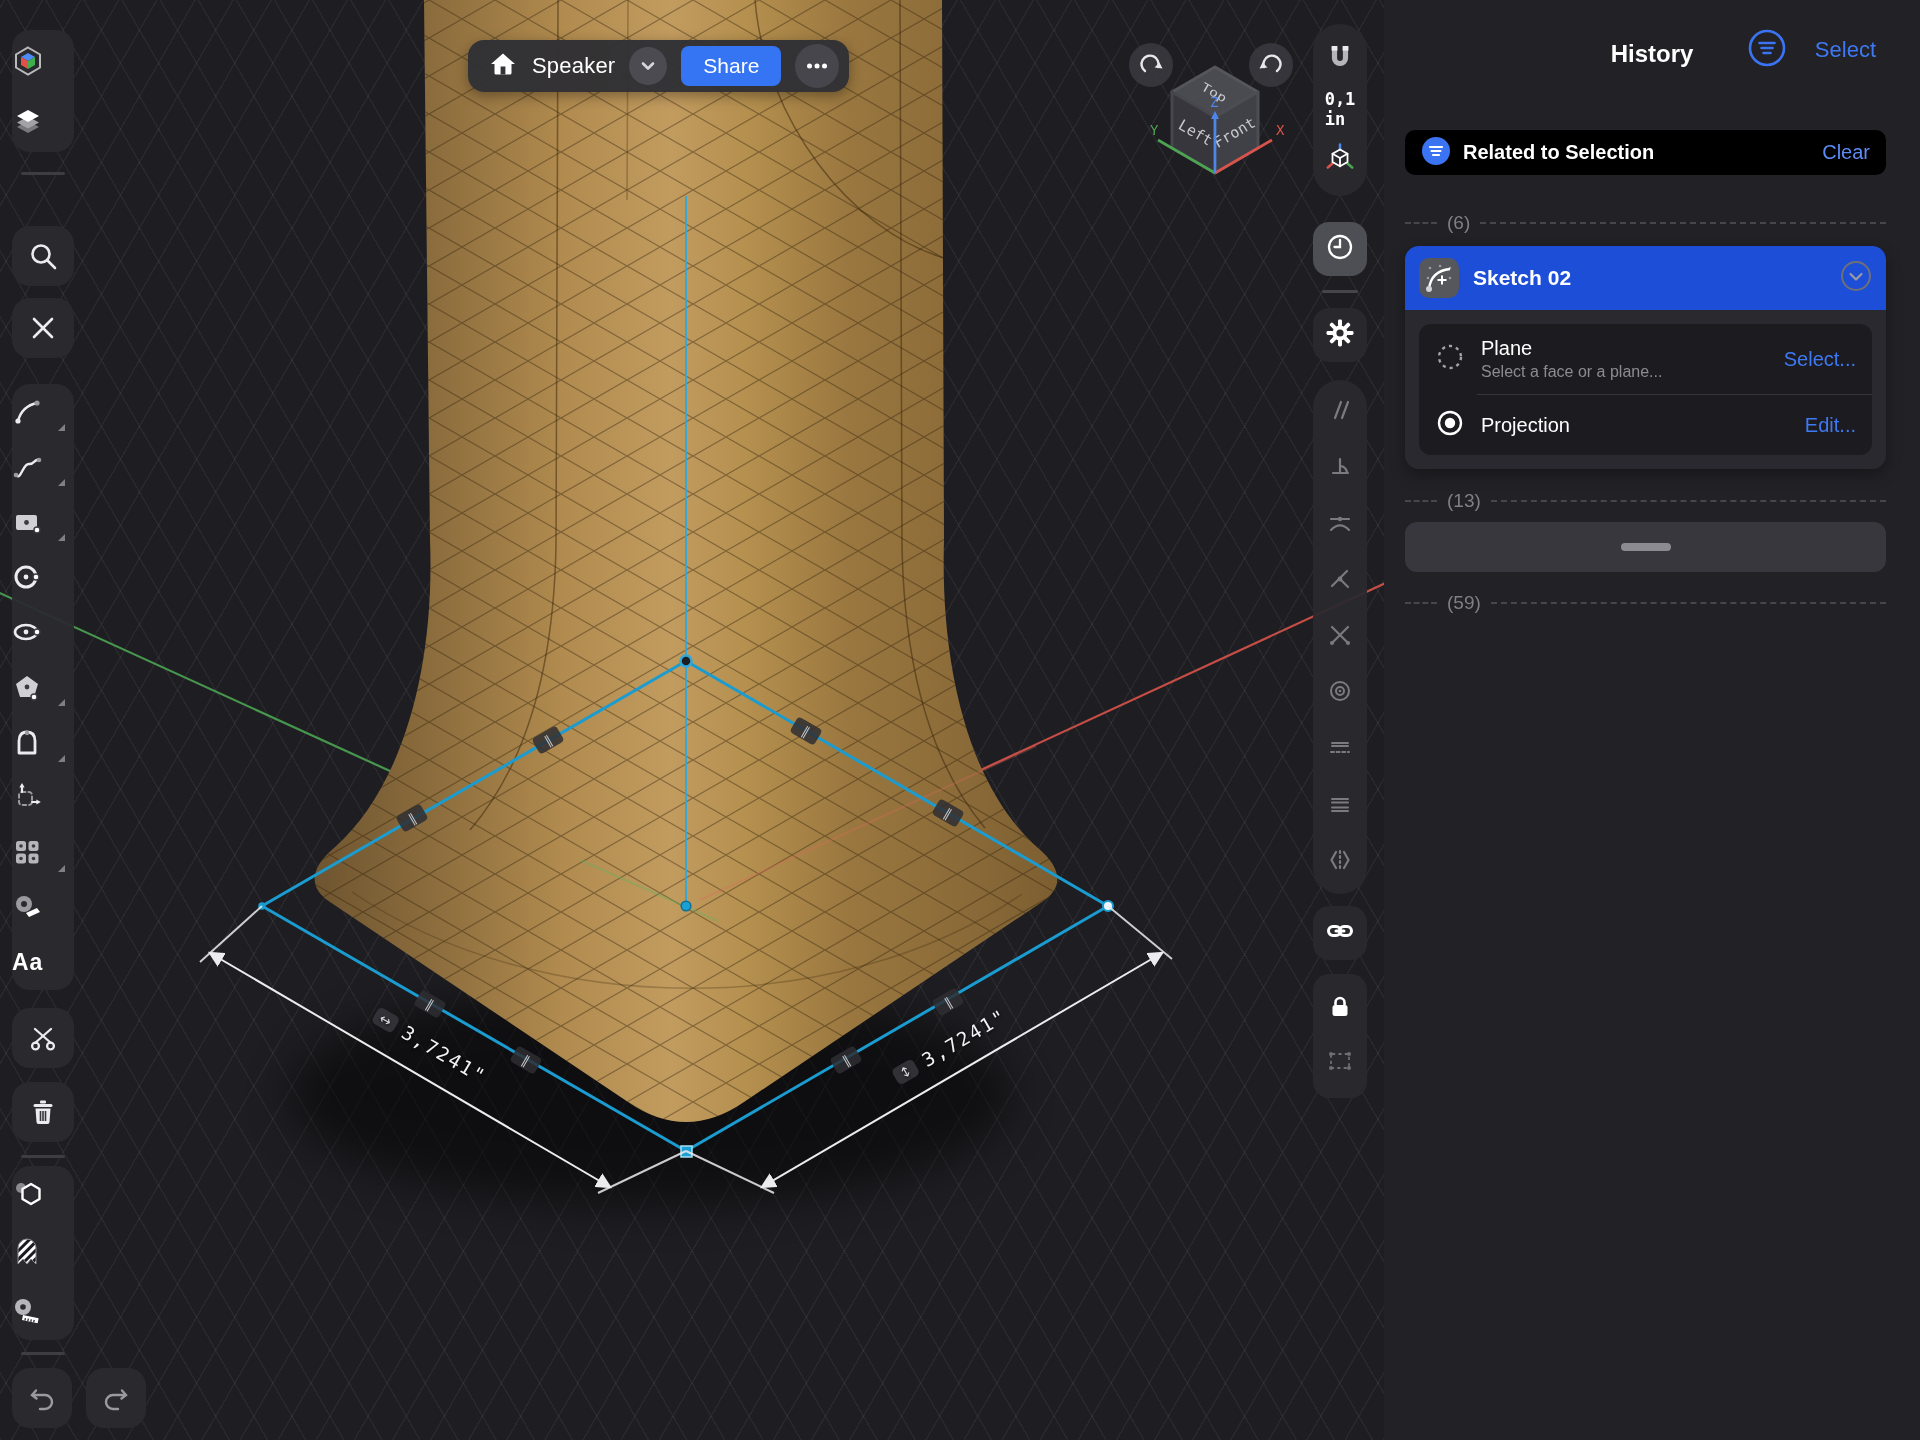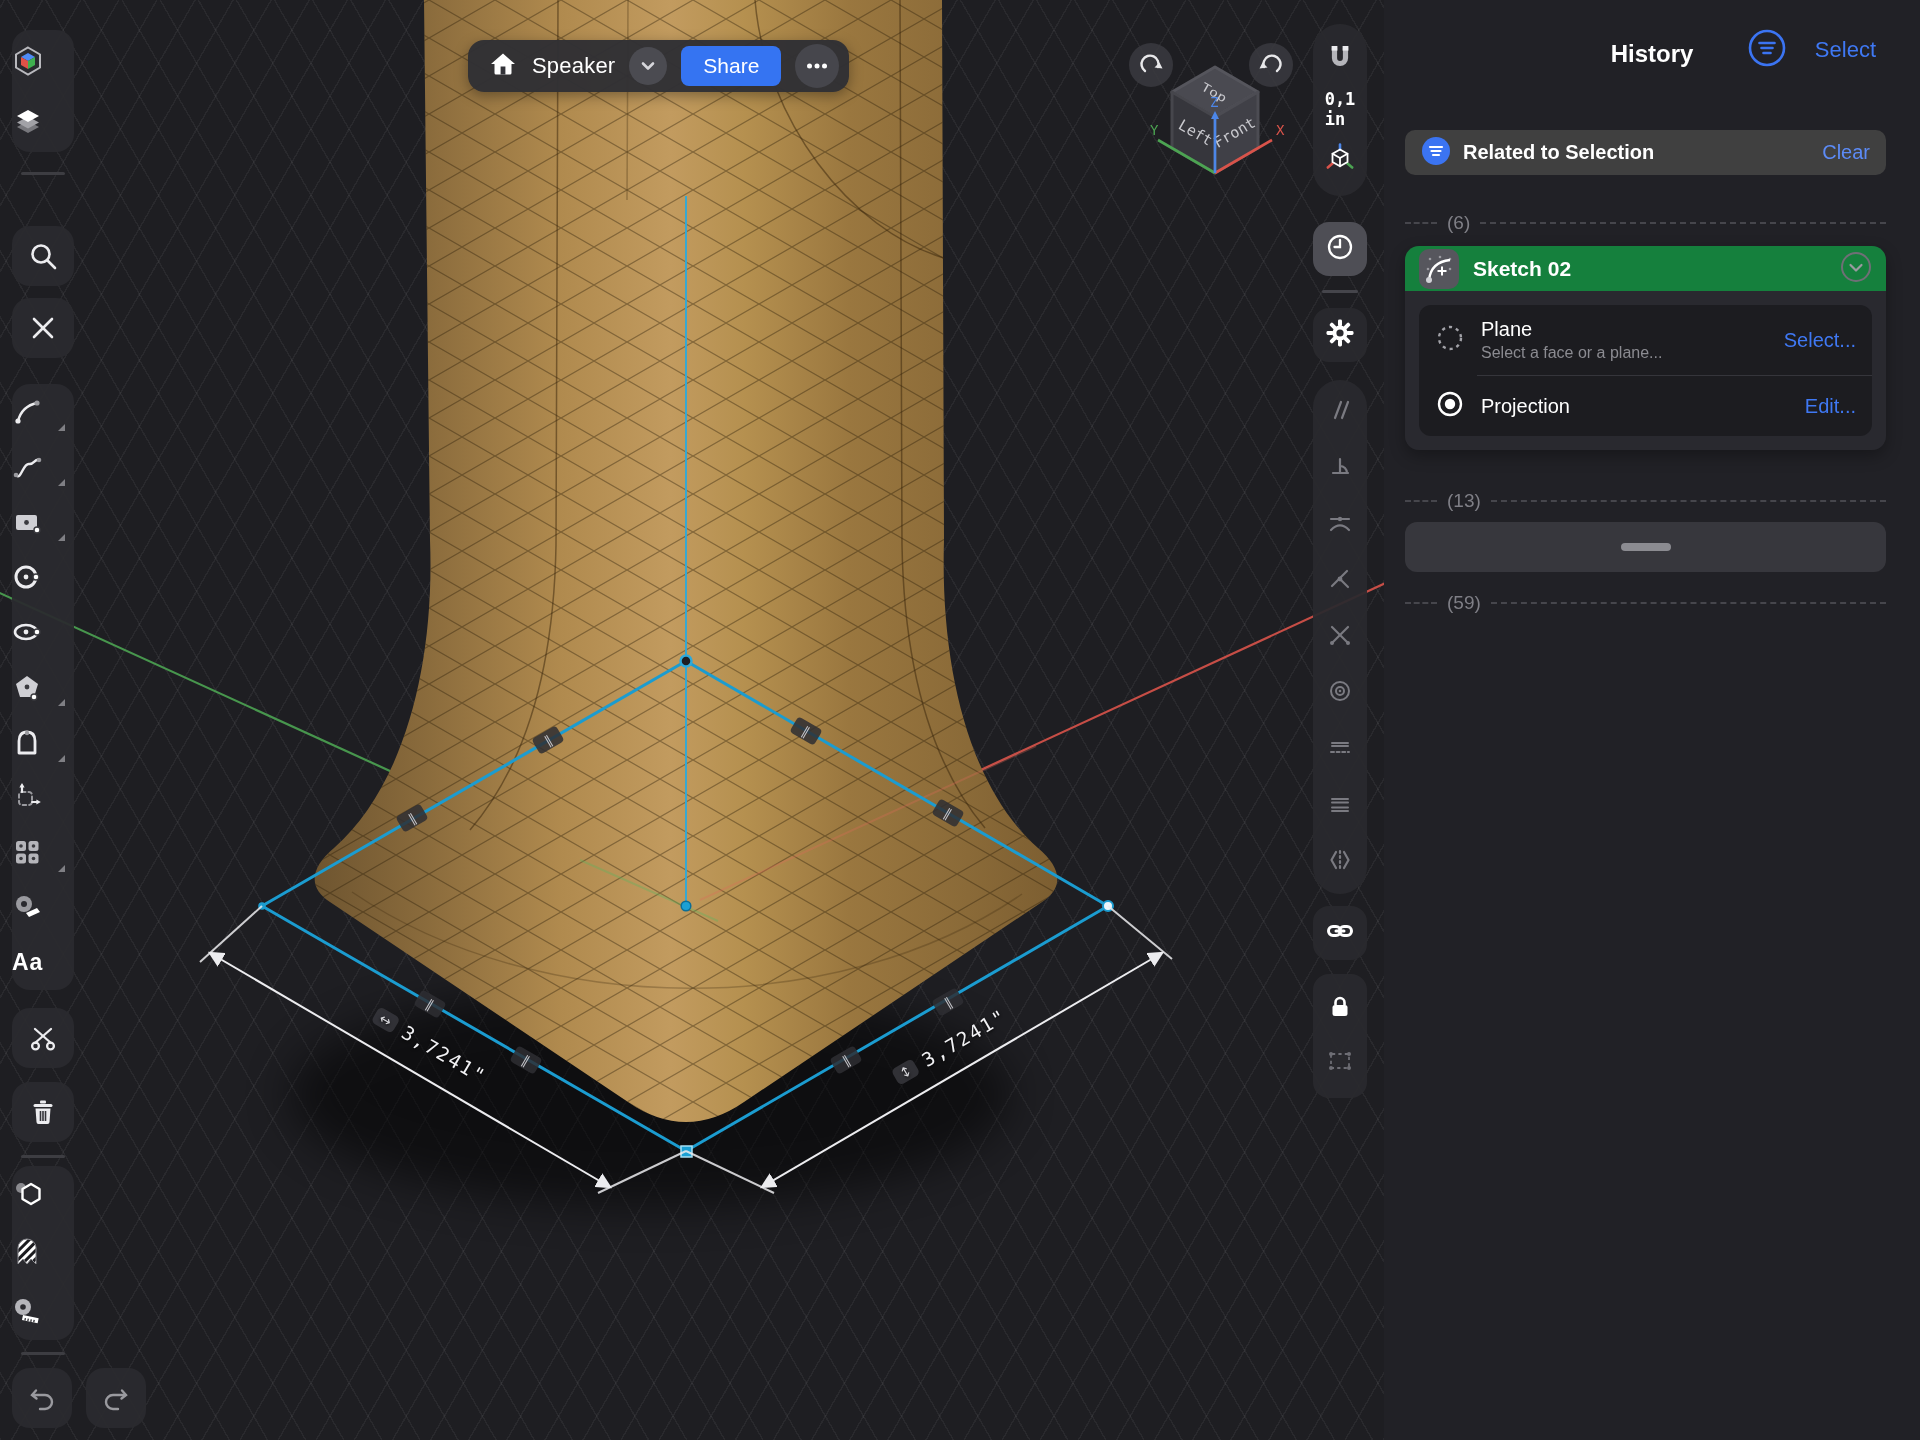--- a/index.html
+++ b/index.html
@@ -79,30 +79,30 @@
 
   
   .panel { position:absolute; left:1384px; top:0; width:536px; height:1440px; background:#212126; }
   .panel-header { position:relative; height:104px; }
   .panel-title { position:absolute; left:0; right:0; top:54px; text-align:center;
     color:#fff; font-size:24px; font-weight:700; transform:translateY(-50%); }
   .hdr-filter { position:absolute; left:363px; top:50px; transform:translateY(-50%); }
   .hdr-select { position:absolute; right:44px; top:50px; transform:translateY(-50%);
     color:#3f78f3; font-size:22px; }
   .rel-bar { position:absolute; left:21px; top:130px; width:481px; height:45px;
-    background:#404040; border-radius:10px; display:flex; align-items:center; padding:0 16px; gap:12px; }
+    background:#000000; border-radius:10px; display:flex; align-items:center; padding:0 16px; gap:12px; }
   .rel-bar .lbl { color:#fff; font-size:20px; font-weight:700; flex:1; }
   .rel-bar .clear { color:#5c8bf6; font-size:20px; }
   .grp-div { position:absolute; left:21px; width:481px; display:flex; align-items:center; gap:10px; }
   .grp-div .d1 { width:32px; border-top:2px dashed #46464c; }
   .grp-div .d2 { flex:1; border-top:2px dashed #46464c; }
   .grp-div .cnt { color:#7f7f86; font-size:19px; }
   .sketch-card { position:absolute; left:21px; top:246px; width:481px; border-radius:14px;
     overflow:hidden; box-shadow:0 6px 16px rgba(0,0,0,.3); }
-  .sc-header { height:45px; background:#15803d; display:flex; align-items:center; gap:14px; padding:0 14px; }
+  .sc-header { height:64px; background:#1d4ed8; display:flex; align-items:center; gap:14px; padding:0 14px; }
   .sc-icon { width:40px; height:40px; border-radius:10px; background:#56565d;
     display:flex; align-items:center; justify-content:center; }
   .sc-title { color:#fff; font-size:21px; font-weight:700; flex:1; }
   .sc-body { background:#29292f; padding:14px; }
   .inner-card { background:#1c1c20; border-radius:12px; }
   .row { display:flex; align-items:center; gap:16px; padding:13px 16px; }
   .row .texts { flex:1; }
   .row .t-main { color:#fff; font-size:20px; }
   .row .t-sub { color:#8b8b91; font-size:16px; margin-top:3px; }
   .row .action { color:#3f78f3; font-size:20px; }

